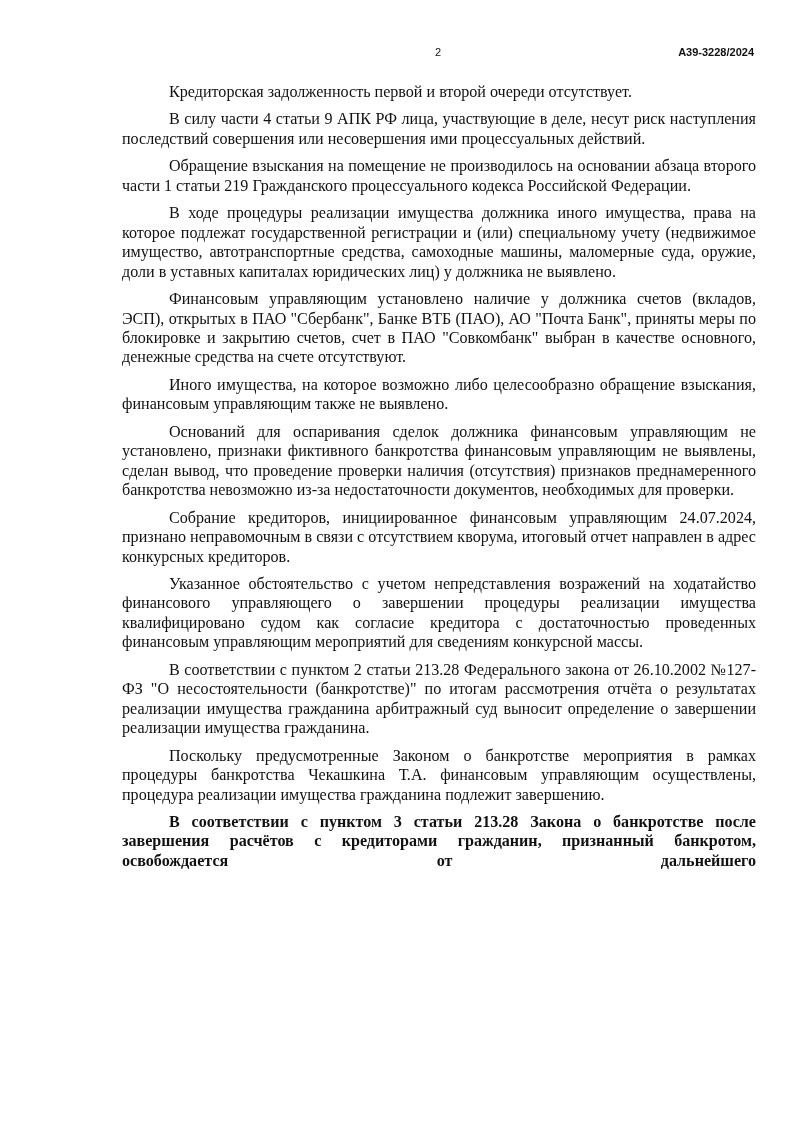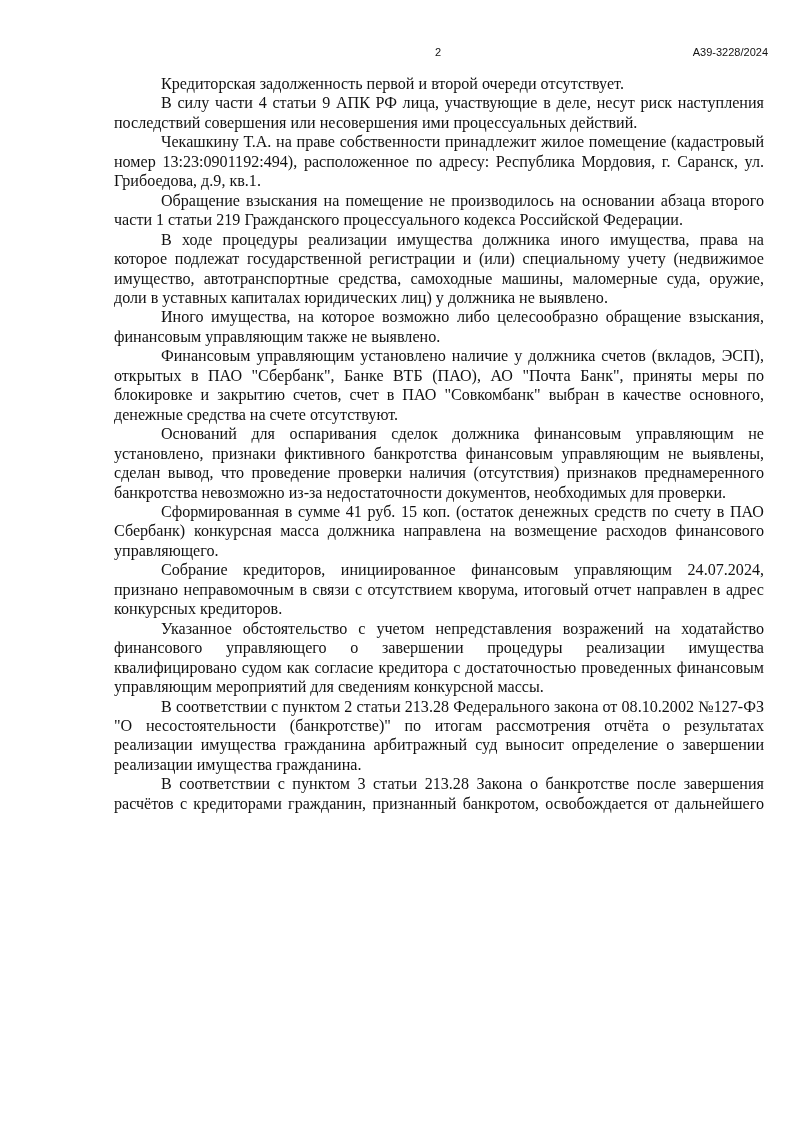--- a/index.html
+++ b/index.html
@@ -5,46 +5,45 @@
   html, body { margin: 0; padding: 0; background: #ffffff; }
   body { width: 800px; height: 1131px; position: relative; overflow: hidden; }
   .page {
     position: absolute; left: 0; top: 0; width: 800px; height: 1131px; background: #ffffff;
   }
   .header {
     position: absolute; top: 44px; left: 0; width: 800px; height: 20px;
     font-family: "Liberation Sans", sans-serif; font-size: 11px; color: #111;
   }
   .page-number { position: absolute; left: 435px; top: 2px; }
-  .case-number { position: absolute; right: 32px; top: 2px; }
+  .case-number { position: absolute; right: 46px; top: 2px; font-weight: bold; }
   .body-text {
     position: absolute; left: 114px; top: 74px; width: 650px;
     font-family: "Liberation Serif", serif; font-size: 16.1px; line-height: 19.45px;
     color: #111; text-align: justify;
   }
-  .body-text p { margin: 0; text-indent: 47px; }
-  .body-text p.last-line-cut { text-align-last: justify; }
+  .body-text p { margin: 8px; text-indent: 47px; }
+  .body-text p.last-line-cut { text-align-last: justify; font-weight: bold; }
 </style>
 </head>
 <body>
 
 <div class="page">
   <div class="header">
     <span class="page-number">2</span>
     <span class="case-number">А39-3228/2024</span>
   </div>
 
   <div class="body-text">
     <p>Кредиторская задолженность первой и второй очереди отсутствует.</p>
     <p>В силу части 4 статьи 9 АПК РФ лица, участвующие в деле, несут риск наступления последствий совершения или несовершения ими процессуальных действий.</p>
-    <p>Чекашкину Т.А. на праве собственности принадлежит жилое помещение (кадастровый номер 13:23:0901192:494), расположенное по адресу: Республика Мордовия, г. Саранск, ул. Грибоедова, д.9, кв.1.</p>
     <p>Обращение взыскания на помещение не производилось на основании абзаца второго части 1 статьи 219 Гражданского процессуального кодекса Российской Федерации.</p>
     <p>В ходе процедуры реализации имущества должника иного имущества, права на которое подлежат государственной регистрации и (или) специальному учету (недвижимое имущество, автотранспортные средства, самоходные машины, маломерные суда, оружие, доли в уставных капиталах юридических лиц) у должника не выявлено.</p>
+    <p>Финансовым управляющим установлено наличие у должника счетов (вкладов, ЭСП), открытых в ПАО "Сбербанк", Банке ВТБ (ПАО), АО "Почта Банк", приняты меры по блокировке и закрытию счетов, счет в ПАО "Совкомбанк" выбран в качестве основного, денежные средства на счете отсутствуют.</p>
     <p>Иного имущества, на которое возможно либо целесообразно обращение взыскания, финансовым управляющим также не выявлено.</p>
-    <p>Финансовым управляющим установлено наличие у должника счетов (вкладов, ЭСП), открытых в ПАО "Сбербанк", Банке ВТБ (ПАО), АО "Почта Банк", приняты меры по блокировке и закрытию счетов, счет в ПАО "Совкомбанк" выбран в качестве основного, денежные средства на счете отсутствуют.</p>
     <p>Оснований для оспаривания сделок должника финансовым управляющим не установлено, признаки фиктивного банкротства финансовым управляющим не выявлены, сделан вывод, что проведение проверки наличия (отсутствия) признаков преднамеренного банкротства невозможно из-за недостаточности документов, необходимых для проверки.</p>
-    <p>Сформированная в сумме 41 руб. 15 коп. (остаток денежных средств по счету в ПАО Сбербанк) конкурсная масса должника направлена на возмещение расходов финансового управляющего.</p>
     <p>Собрание кредиторов, инициированное финансовым управляющим 24.07.2024, признано неправомочным в связи с отсутствием кворума,  итоговый отчет направлен в адрес конкурсных кредиторов.</p>
     <p>Указанное обстоятельство с учетом непредставления возражений на ходатайство финансового управляющего о завершении процедуры реализации имущества квалифицировано судом как согласие кредитора с достаточностью проведенных финансовым управляющим мероприятий для сведениям конкурсной массы.</p>
-    <p>В соответствии с пунктом 2 статьи 213.28 Федерального закона от 08.10.2002 №127-ФЗ "О несостоятельности (банкротстве)" по итогам рассмотрения отчёта о результатах реализации имущества гражданина арбитражный суд выносит определение о завершении реализации имущества гражданина.</p>
+    <p>В соответствии с пунктом 2 статьи 213.28 Федерального закона от 26.10.2002 №127-ФЗ "О несостоятельности (банкротстве)" по итогам рассмотрения отчёта о результатах реализации имущества гражданина арбитражный суд выносит определение о завершении реализации имущества гражданина.</p>
+    <p>Поскольку предусмотренные Законом о банкротстве мероприятия в рамках процедуры банкротства Чекашкина Т.А. финансовым управляющим осуществлены, процедура реализации имущества гражданина подлежит завершению.</p>
     <p class="last-line-cut">В соответствии с пунктом 3 статьи 213.28 Закона о банкротстве после завершения расчётов с кредиторами гражданин, признанный банкротом, освобождается от дальнейшего</p>
   </div>
 </div>
 
 </body></html>

